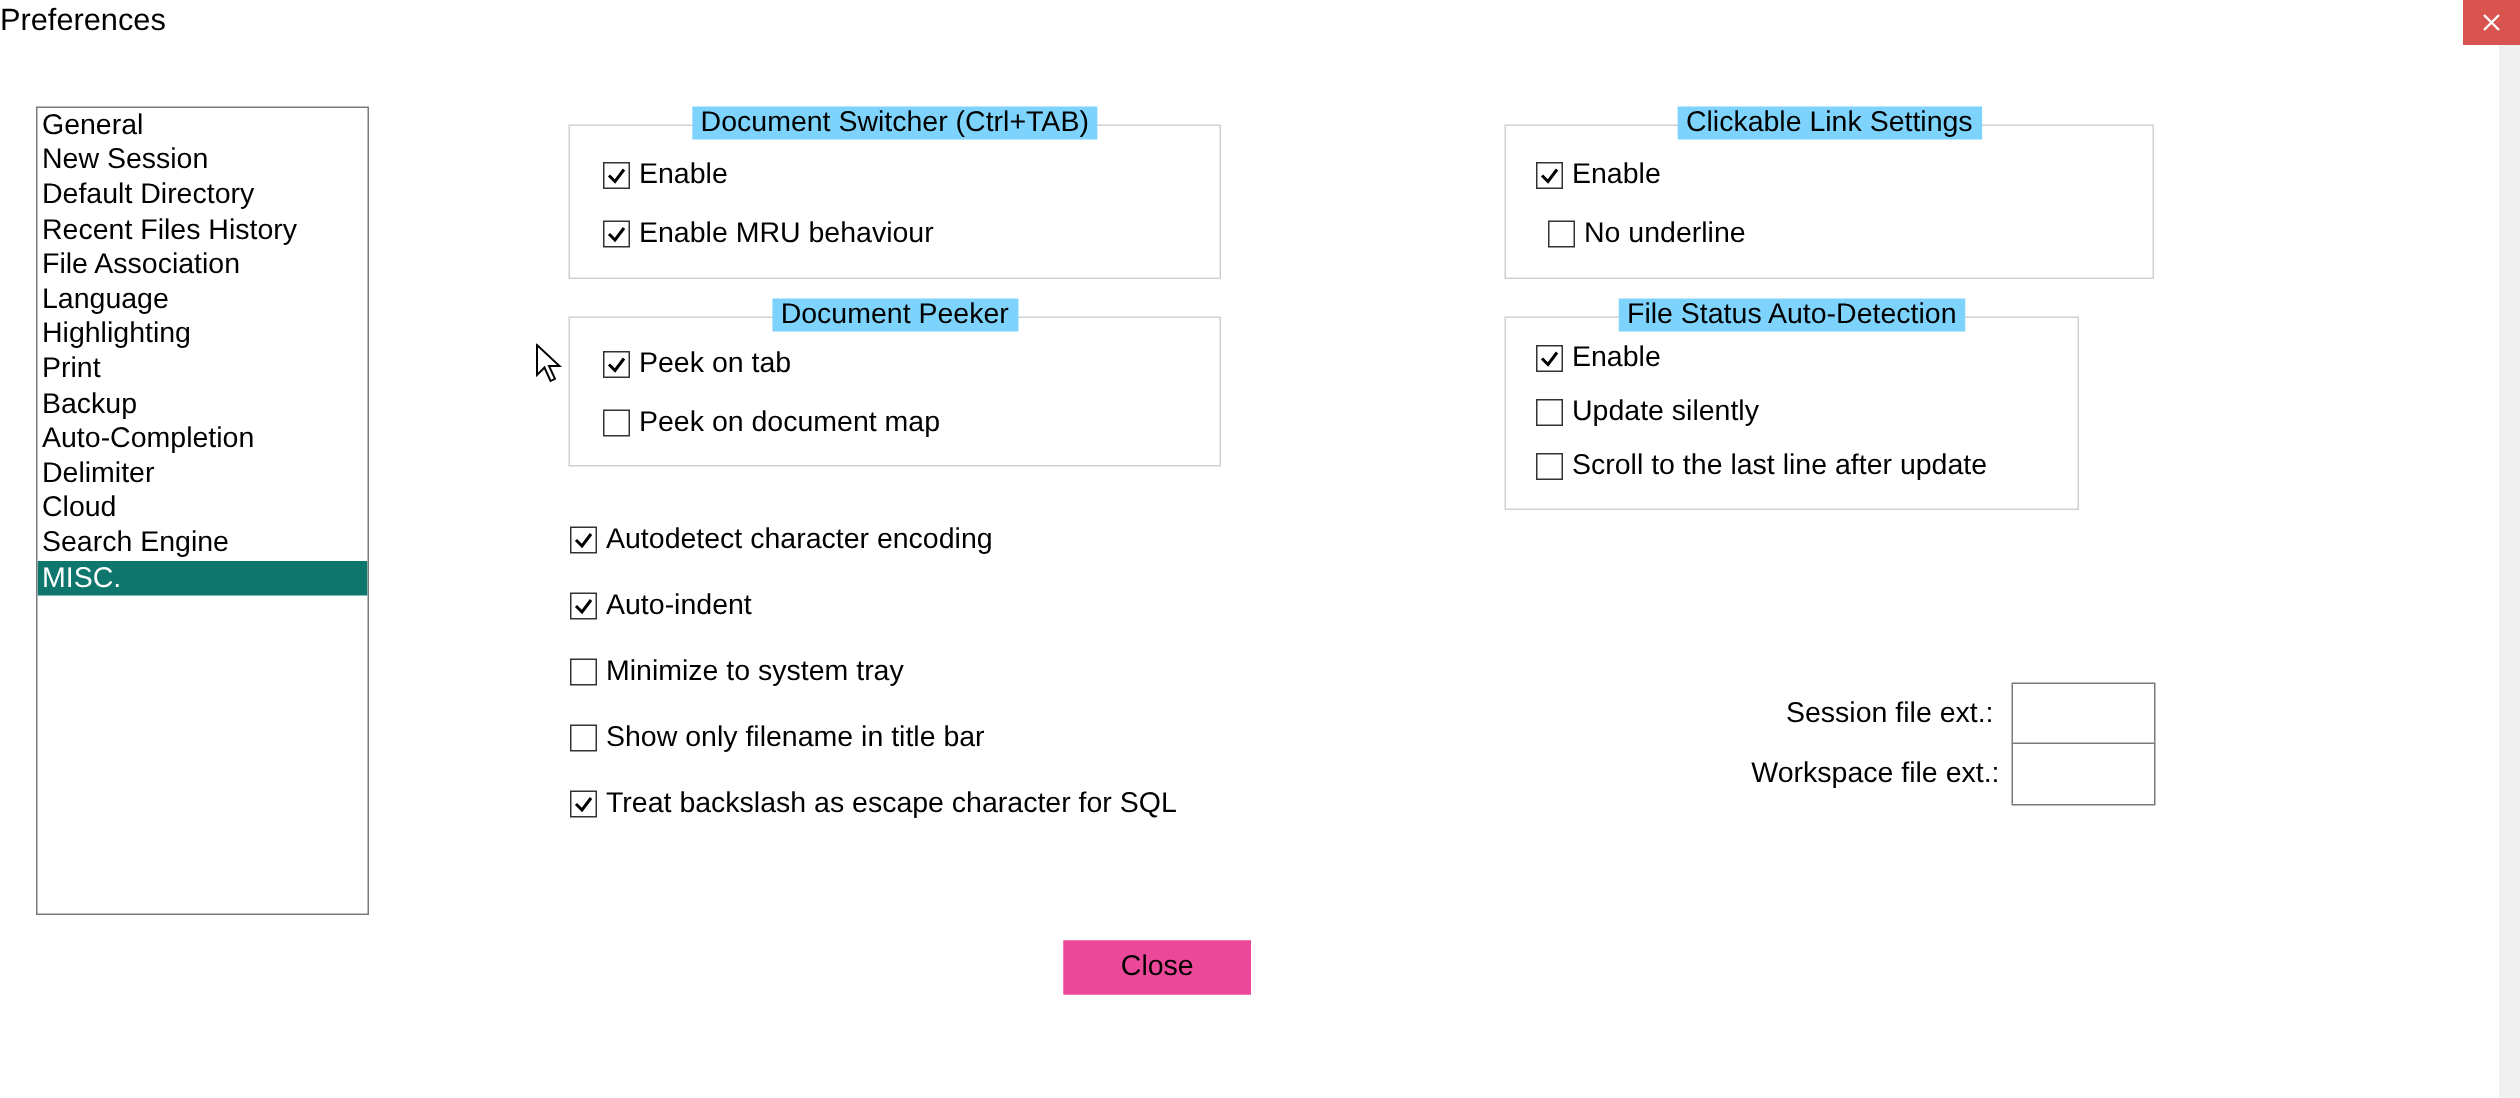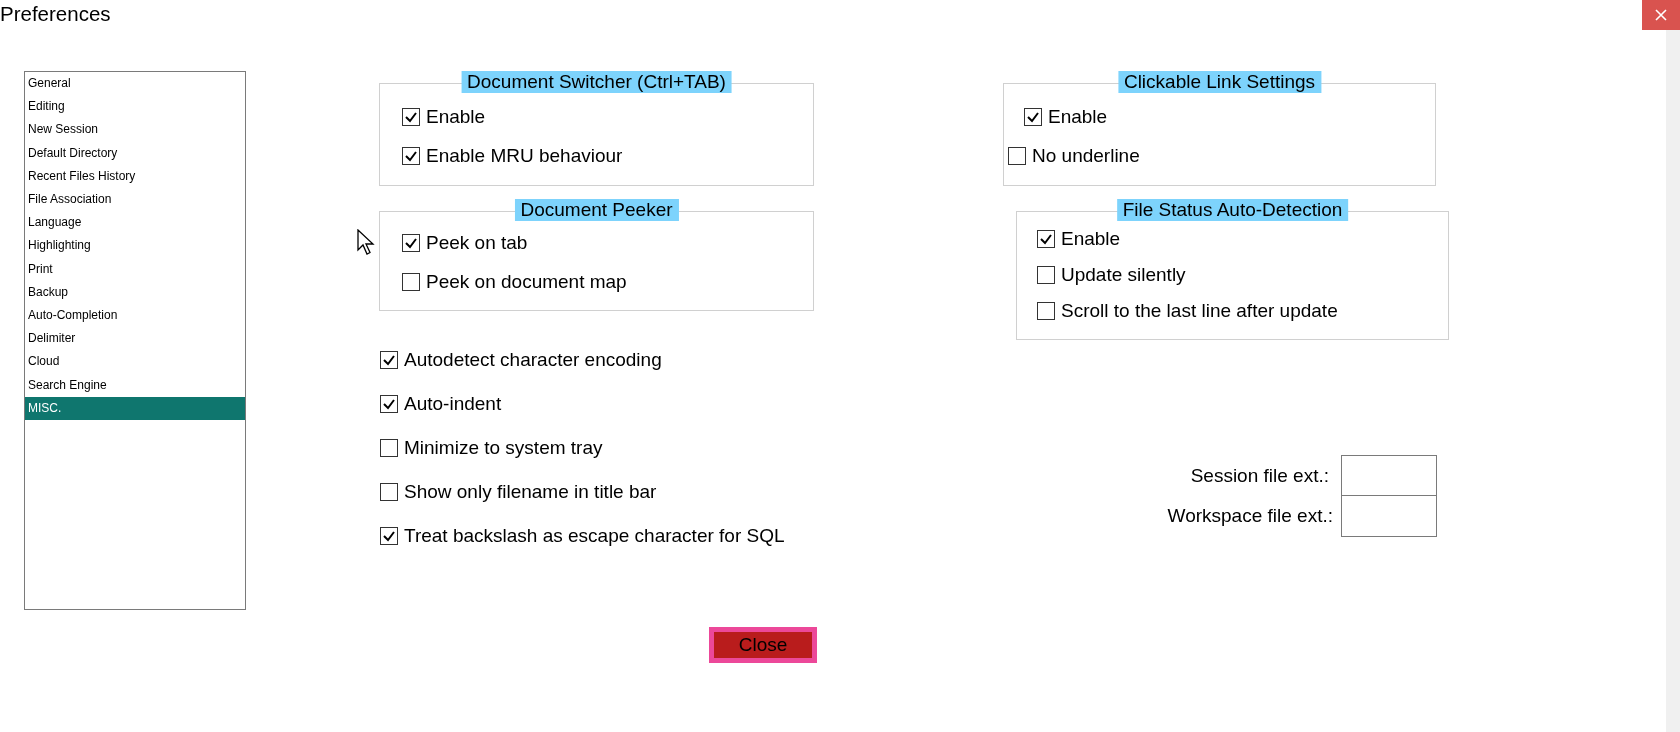--- a/index.html
+++ b/index.html
@@ -49,21 +49,21 @@
     left: 24px;
     top: 71px;
     width: 222px;
     height: 539px;
     border: 1px solid #7a7a7a;
     background: #fff;
     overflow: hidden;
   }
   .listbox-item {
     padding: 0 3px;
-    font-size: 12px;
+    font-size: 19px;
     line-height: 23.2px;
     cursor: pointer;
     white-space: nowrap;
   }
   .listbox-item.selected {
     background: #0f766e;
     color: #fff;
   }
   .groupbox {
     position: absolute;
@@ -110,23 +110,23 @@
     height: 42px;
     border: 1px solid #7a7a7a;
     background: #fff;
     font-size: 18px;
     padding: 4px 6px;
   }
   .close-main {
     position: absolute;
     left: 709px;
     top: 627px;
-    width: 108px;
+    width: 125px;
     height: 36px;
-    background: #b91c1c;
+    background: #ec4899;
     border: 5px solid #ec4899;
     cursor: pointer;
     font-size: 19px;
     display: flex;
     align-items: center;
     justify-content: center;
   }
   .cursor {
     position: absolute;
     left: 357px;
@@ -142,21 +142,20 @@
 <div class="close-btn">
   <svg viewBox="0 0 12 12">
       <path d="M1 1 L11 11 M11 1 L1 11" stroke="#fff" stroke-width="1.6"></path>
     </svg>
 </div>
 
 <div class="scrollbar"></div>
 
 <div class="listbox" id="listbox">
     <div class="listbox-item">General</div>
-    <div class="listbox-item">Editing</div>
     <div class="listbox-item">New Session</div>
     <div class="listbox-item">Default Directory</div>
     <div class="listbox-item">Recent Files History</div>
     <div class="listbox-item">File Association</div>
     <div class="listbox-item">Language</div>
     <div class="listbox-item">Highlighting</div>
     <div class="listbox-item">Print</div>
     <div class="listbox-item">Backup</div>
     <div class="listbox-item">Auto-Completion</div>
     <div class="listbox-item">Delimiter</div>
@@ -204,27 +203,27 @@
 <div class="groupbox" style="left:1003px; top:83px; width:433px; height:103px;">
   <div class="groupbox-legend">Clickable Link Settings</div>
   <div class="check-row" style="left:20px; top:22px;">
     <span class="chk on">
         <svg viewBox="0 0 14 14">
           <path d="M2 7 L6 11 L12 3" stroke="#000" stroke-width="2" fill="none"></path>
         </svg>
       </span>
     <span>Enable</span>
   </div>
-  <div class="check-row" style="left:4px; top:61px;">
+  <div class="check-row" style="left:28px; top:61px;">
     <span class="chk"></span>
     <span>No underline</span>
   </div>
 </div>
 
-<div class="groupbox" style="left:1003px; top:211px; width:433px; height:129px;margin-left:13px;">
+<div class="groupbox" style="left:1003px; top:211px; width:383px; height:129px;">
   <div class="groupbox-legend">File Status Auto-Detection</div>
   <div class="check-row" style="left:20px; top:16px;">
     <span class="chk on">
         <svg viewBox="0 0 14 14">
           <path d="M2 7 L6 11 L12 3" stroke="#000" stroke-width="2" fill="none"></path>
         </svg>
       </span>
     <span>Enable</span>
   </div>
   <div class="check-row" style="left:20px; top:52px;">

